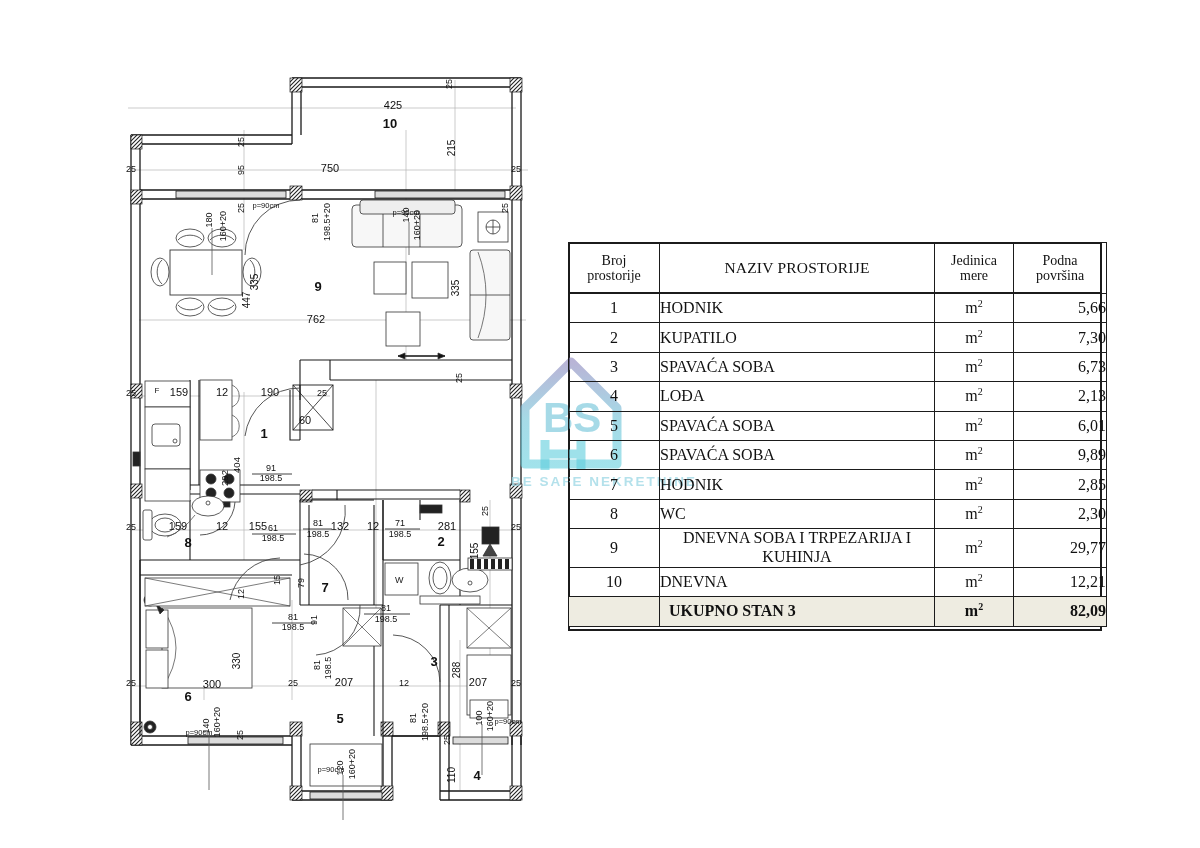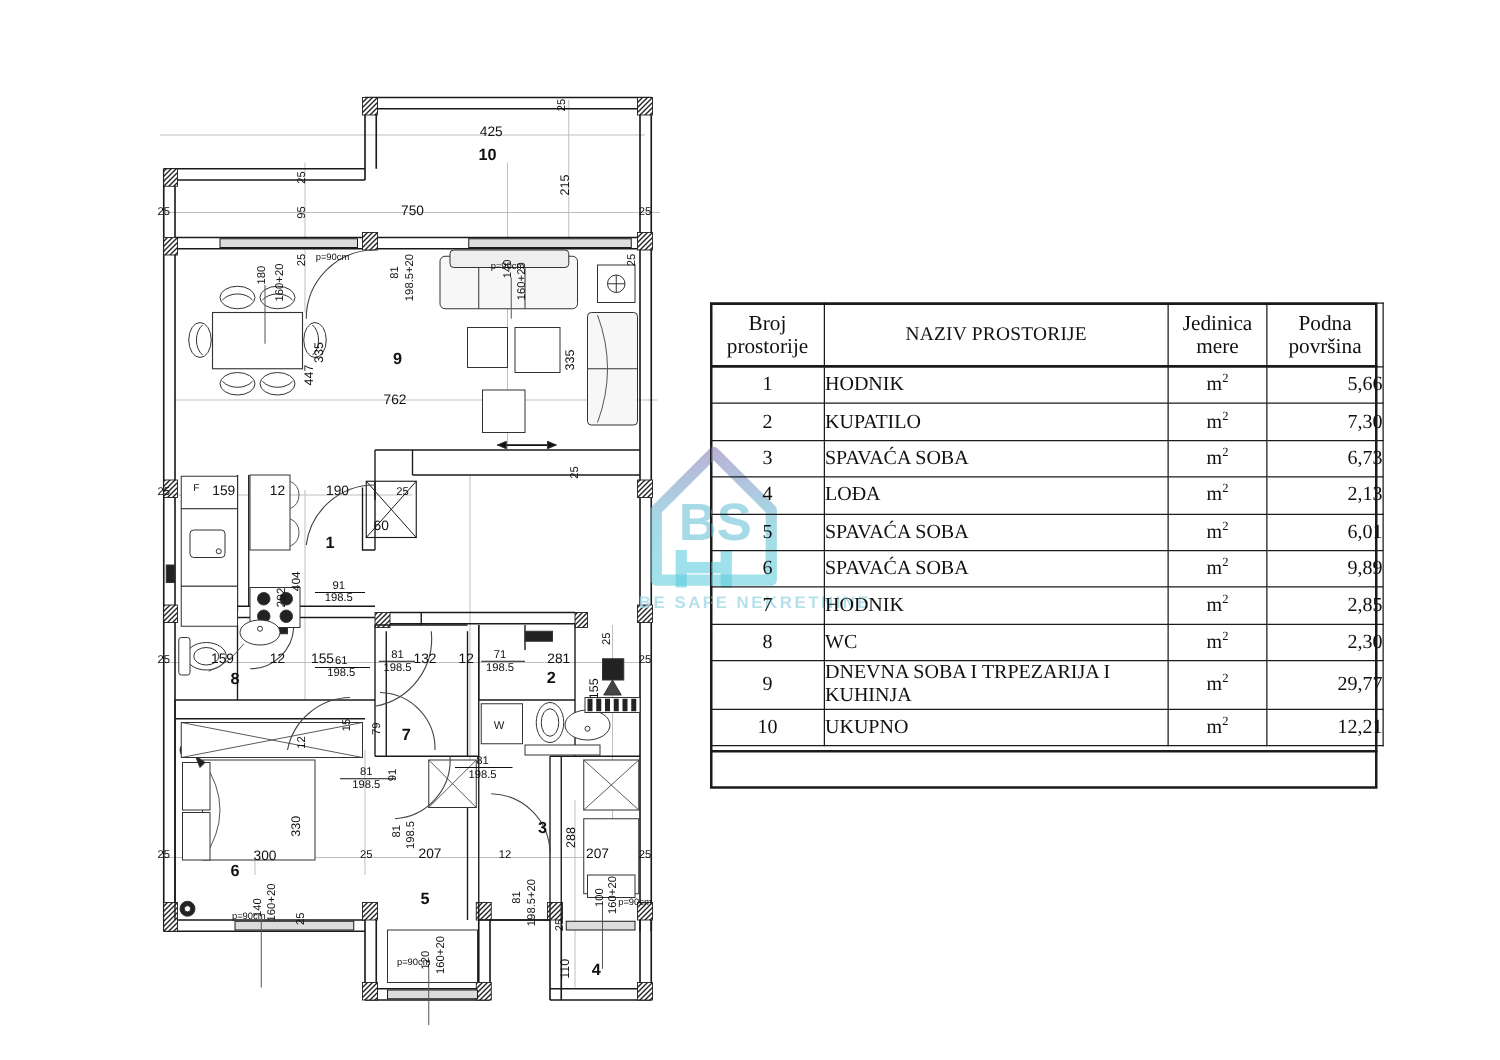--- a/index.html
+++ b/index.html
@@ -14,35 +14,35 @@
   #watermark{position:absolute;left:505px;top:348px;width:300px;height:145px;
              pointer-events:none;z-index:5;}
   #watermark svg{display:block;}
 
   
   #tbl-wrap{position:absolute;left:568px;top:242px;width:534px;height:389px;z-index:8;}
   table.spec{border-collapse:collapse;width:534px;table-layout:fixed;
              font-family:"Liberation Serif",serif;}
   table.spec td,table.spec th{border:1px solid #1b1b1b;padding:0;
              background:transparent;color:#111;}
-  table.spec thead th{font-weight:normal;font-size:17px;line-height:1.08;
+  table.spec thead th{font-weight:normal;font-size:14px;line-height:1.08;
              text-align:center;height:50px;vertical-align:middle;}
   table.spec thead th.wide{font-size:15.5px;letter-spacing:.2px;}
   table.spec tbody td{height:28.4px;font-size:16px;vertical-align:middle;}
   td.c-num{width:90px;text-align:center;}
   td.c-name{width:274px;text-align:left;padding-left:9px;}
   td.c-unit{width:78px;text-align:center;}
   td.c-area{width:92px;text-align:right;}
   th.c-num{width:90px;}
   th.c-name{width:274px;}
   th.c-unit{width:78px;}
   th.c-area{width:92px;}
   .sup{font-size:10px;vertical-align:super;line-height:0;}
   tr.tall td{height:52px;}
-  td.c-name .l2{display:block;line-height:1.18;}
+  td.c-name .l2{display:block;line-height:1.18;text-align:center;}
   tr.total td{background:#eeece1;font-weight:bold;height:30px;}
   tr.total td.c-name{padding-left:9px;}
   .outer-frame{position:absolute;left:568px;top:242px;width:534px;height:389px;
                border:2px solid #1b1b1b;pointer-events:none;box-sizing:border-box;}
   .hdr-rule{position:absolute;left:568px;top:292px;width:534px;height:0;
             border-top:2px solid #1b1b1b;pointer-events:none;}
   .tot-rule{position:absolute;left:568px;top:600px;width:534px;height:0;
             border-top:2px solid #1b1b1b;pointer-events:none;}
 </style>
 </head>
@@ -525,22 +525,28 @@
         <td class="c-num">9</td>
         <td class="c-name">
           <span class="l2">DNEVNA SOBA I TRPEZARIJA I</span>
           <span class="l2">KUHINJA</span>
         </td>
         <td class="c-unit"><span>m</span><span class="sup">2</span></td>
         <td class="c-area">29,77</td>
       </tr>
       <tr>
         <td class="c-num">10</td>
-        <td class="c-name">UKUPNO</td>
+        <td class="c-name">DNEVNA</td>
         <td class="c-unit"><span>m</span><span class="sup">2</span></td>
         <td class="c-area">12,21</td>
+      </tr>
+      <tr class="total">
+        <td class="c-num"></td>
+        <td class="c-name">UKUPNO STAN 3</td>
+        <td class="c-unit"><span>m</span><span class="sup">2</span></td>
+        <td class="c-area">82,09</td>
       </tr>
     </tbody>
   </table>
 </div>
 <div class="outer-frame"></div>
 <div class="hdr-rule"></div>
 <div class="tot-rule"></div>
 
 </body></html>

